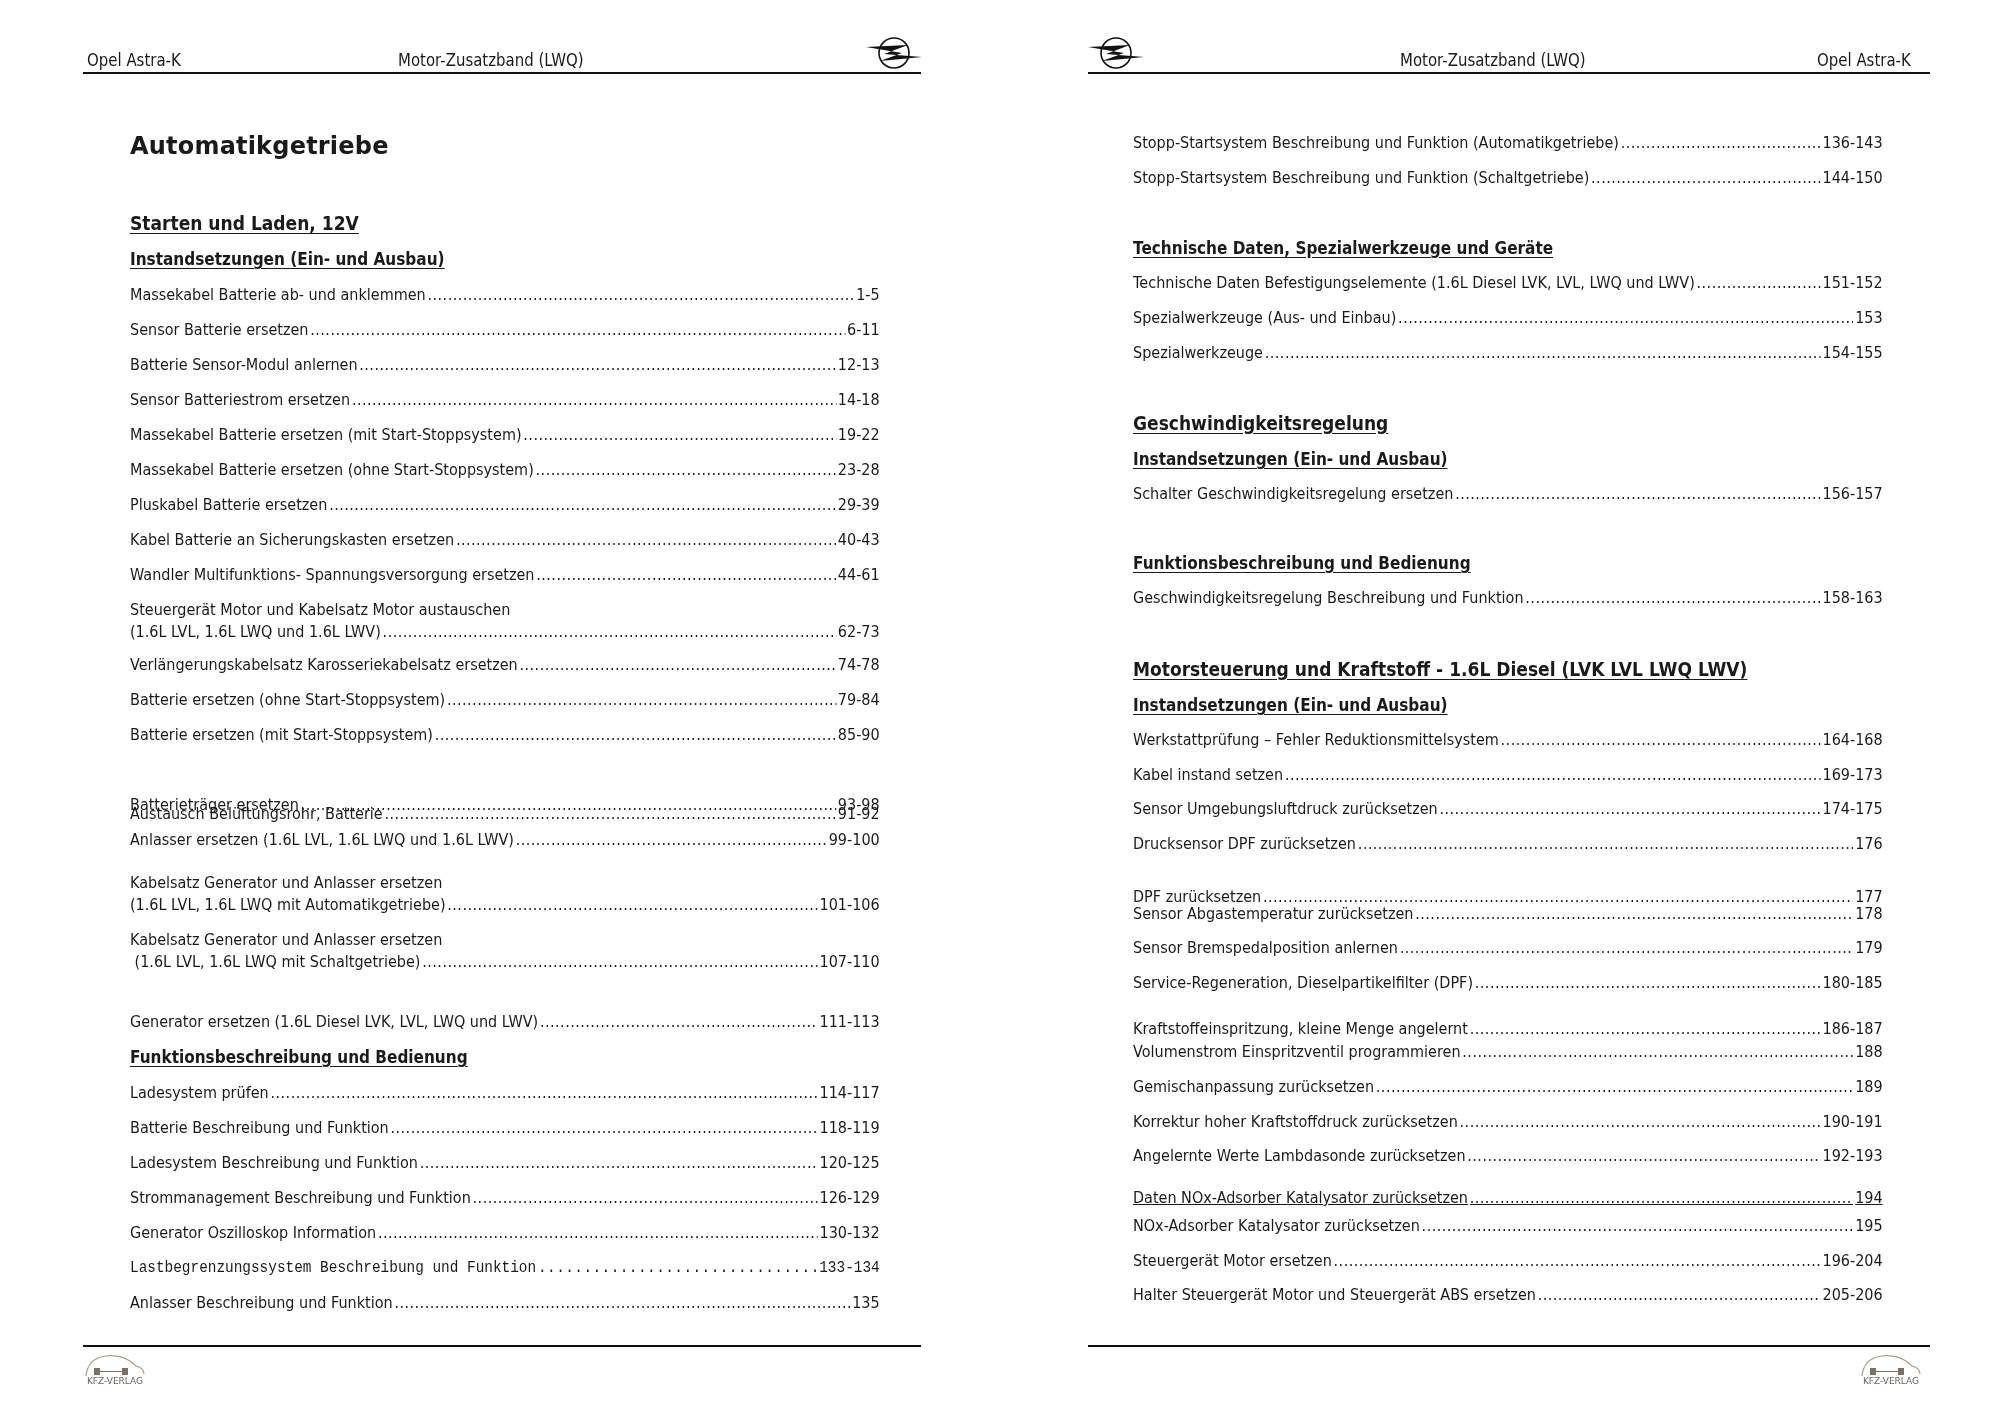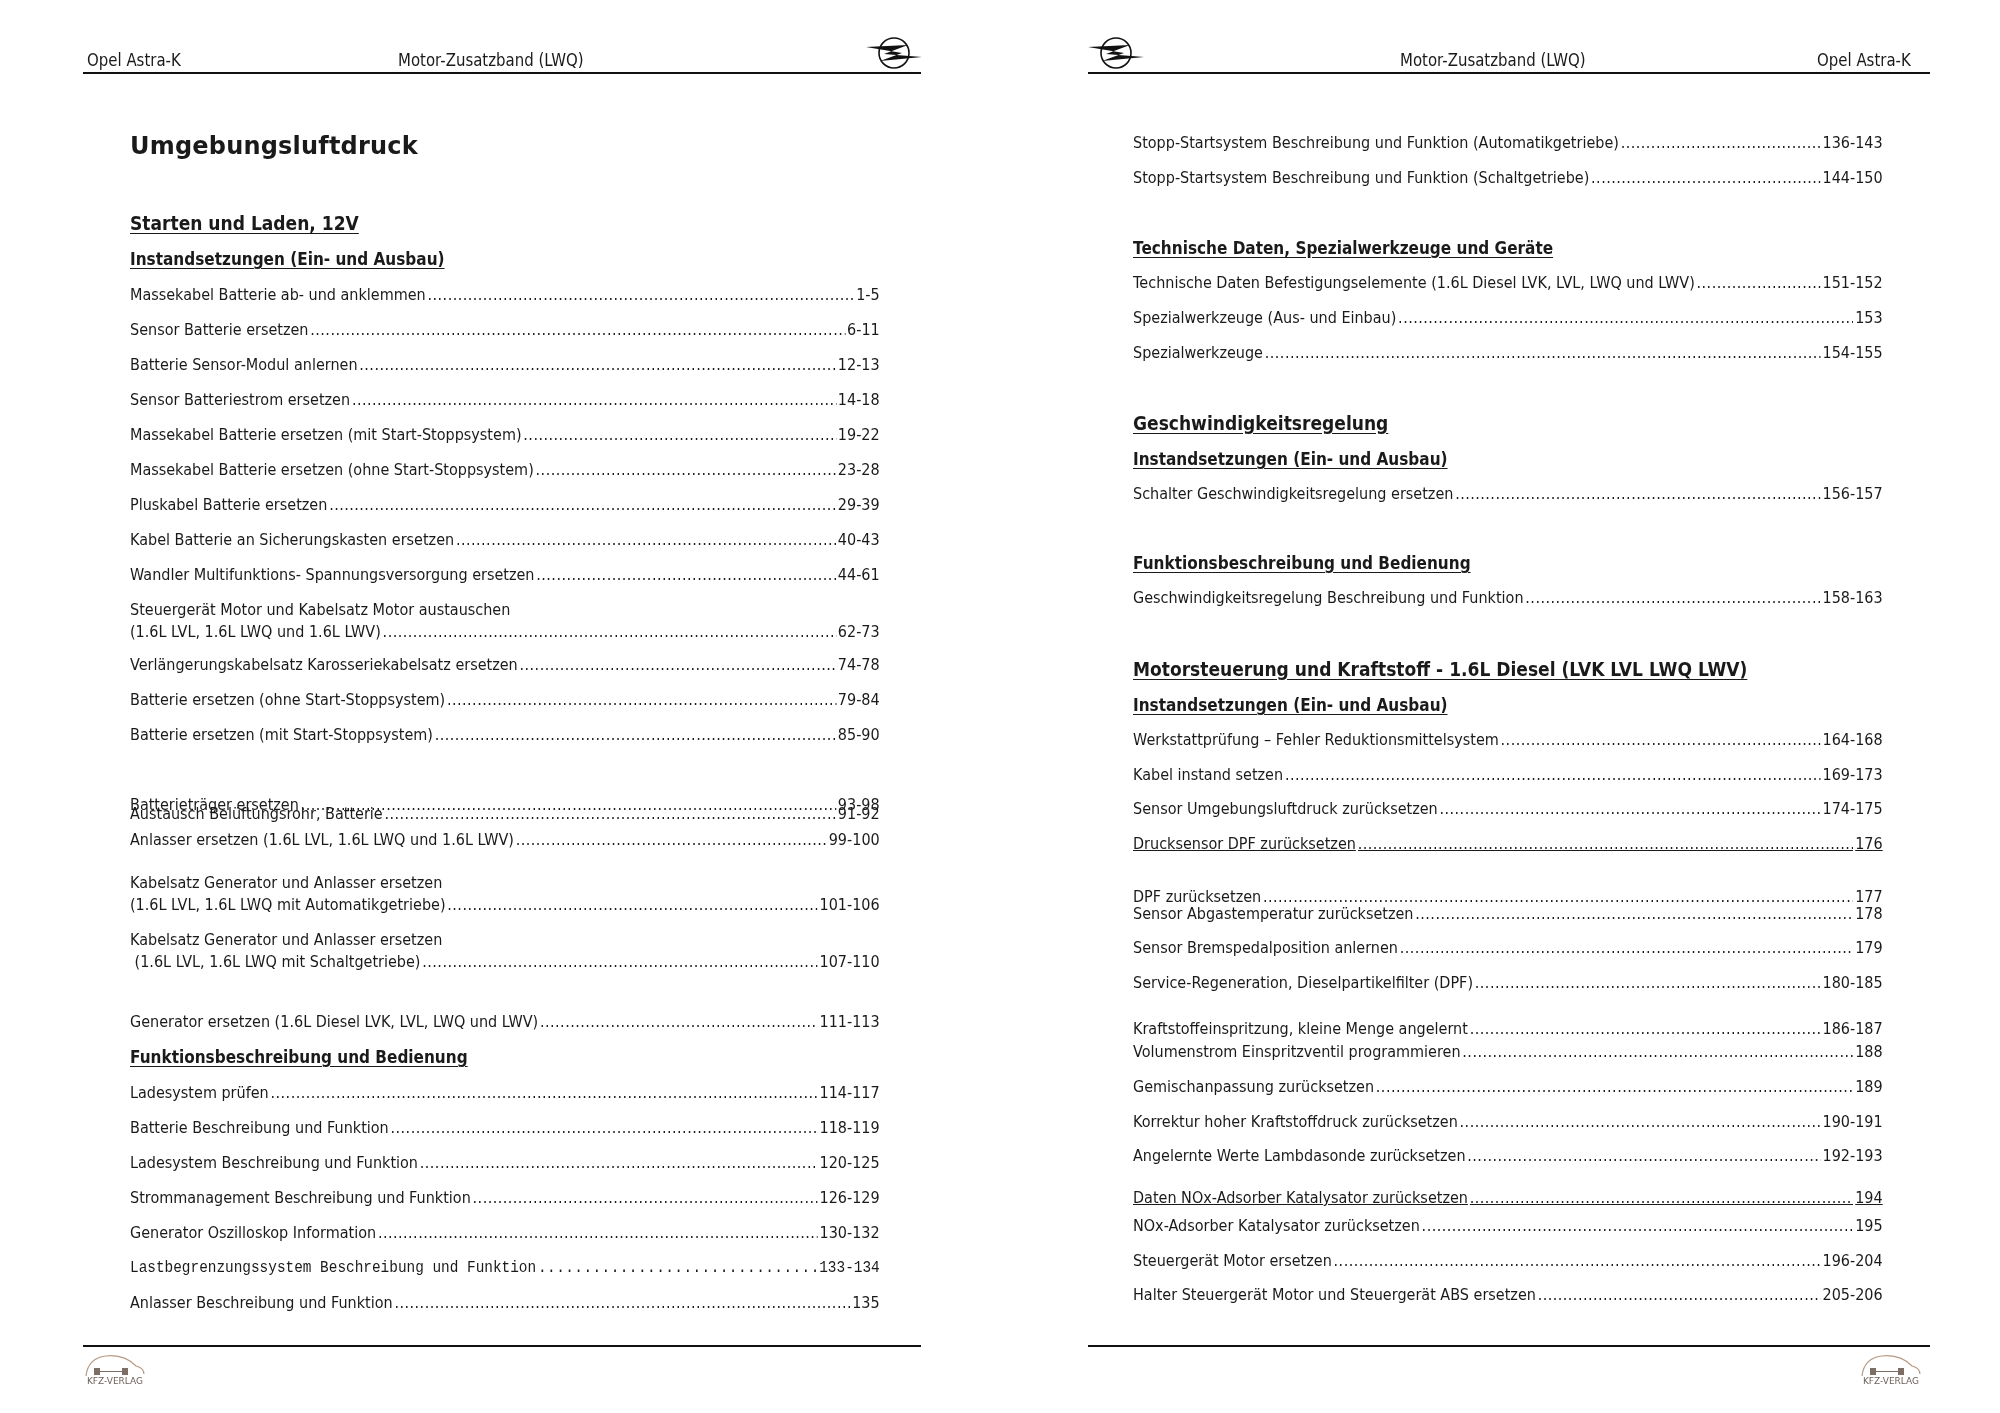--- a/index.html
+++ b/index.html
@@ -57,21 +57,21 @@
 <div class="page left">
   <span class="hdr-text hdr-car">Opel Astra-K</span>
   <span class="hdr-text hdr-book">Motor-Zusatzband (LWQ)</span>
   <svg class="opel-logo" viewBox="0 0 62 40">
     <circle cx="32" cy="20" r="15" fill="none" stroke="#111" stroke-width="1.6"></circle>
     <path d="M4 14 L46 12 L22 21 L60 24 L18 28 L40 20 Z" fill="#111"></path>
   </svg>
   <div class="hdr-line"></div>
 
   <div class="content" id="left-content">
-    <div class="doc-title">Umgebungsluftdruck</div>
+    <div class="doc-title">Automatikgetriebe</div>
   <div class="row h1" style="top: 213px;">
         <div class="row-inner">Starten und Laden, 12V</div>
       </div>
       <div class="row h2" style="top: 249px;">
         <div class="row-inner">Instandsetzungen (Ein- und Ausbau)</div>
       </div>
       <div class="row" style="top: 285px;">
         <div class="row-inner">
           <div class="entry">
             <span class="label" style="white-space: pre;">Massekabel Batterie ab- und anklemmen</span>
@@ -432,21 +432,21 @@
       </div>
       <div class="row" style="top: 799.4px;">
         <div class="row-inner">
           <div class="entry">
             <span class="label" style="white-space: pre;">Sensor Umgebungsluftdruck zurücksetzen</span>
             <span class="dots"></span>
             <span class="pages">174-175</span>
           </div>
         </div>
       </div>
-      <div class="row" style="top: 834.1px; text-decoration: underline;">
+      <div class="row" style="top: 834.1px;">
         <div class="row-inner">
           <div class="entry">
             <span class="label" style="white-space: pre;">Drucksensor DPF zurücksetzen</span>
             <span class="dots"></span>
             <span class="pages">176</span>
           </div>
         </div>
       </div>
       <div class="row" style="top: 868.8px; margin-top: 18px;">
         <div class="row-inner">

